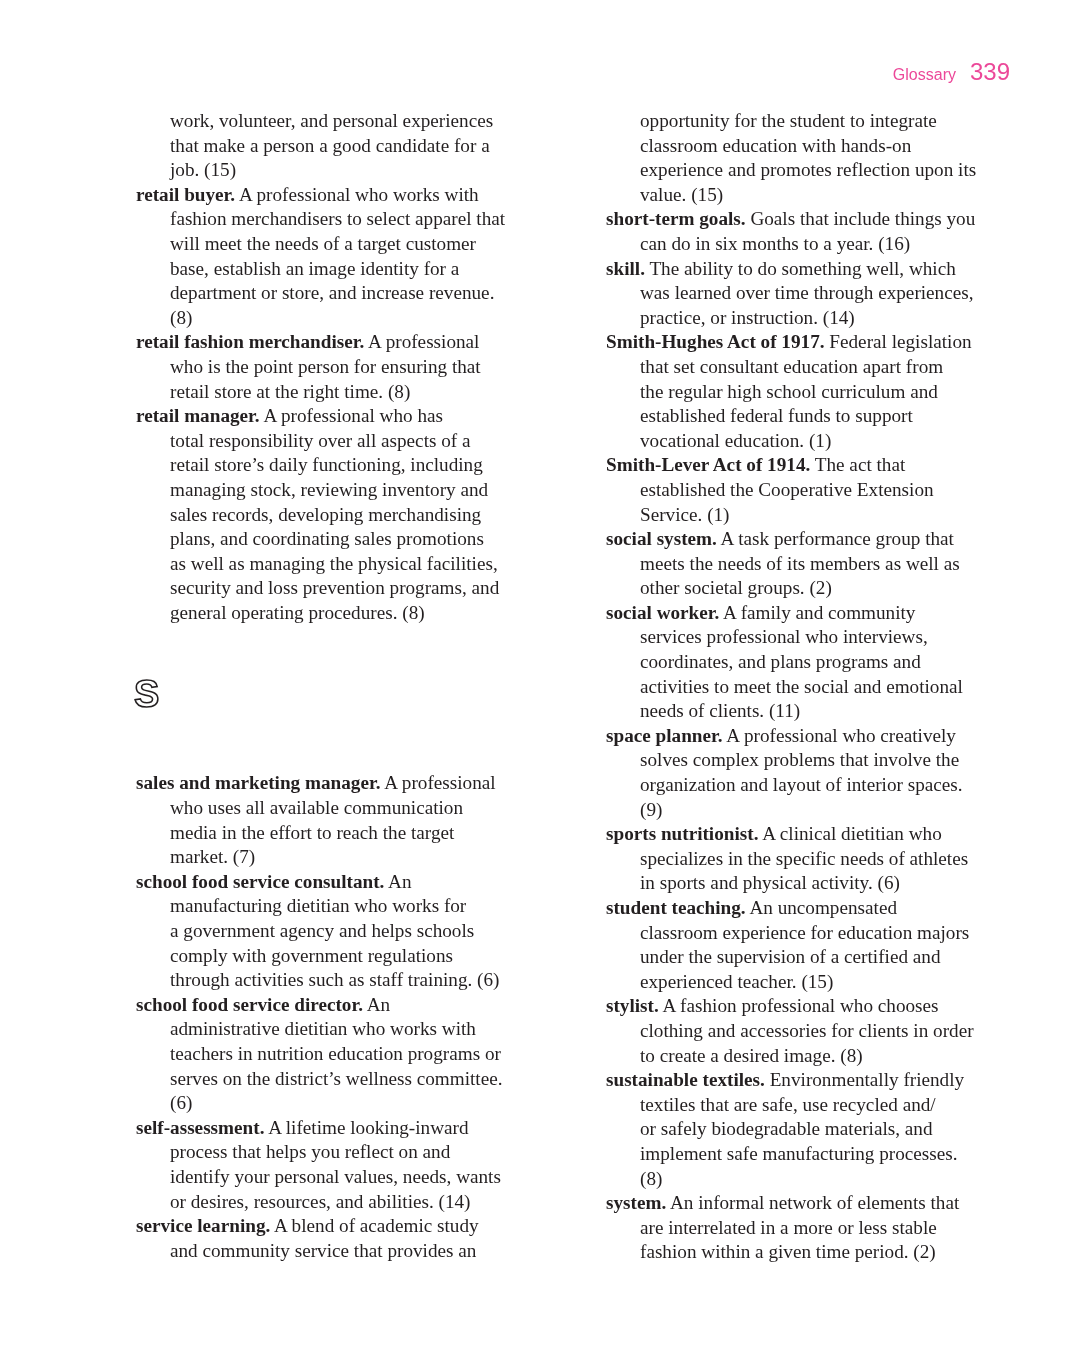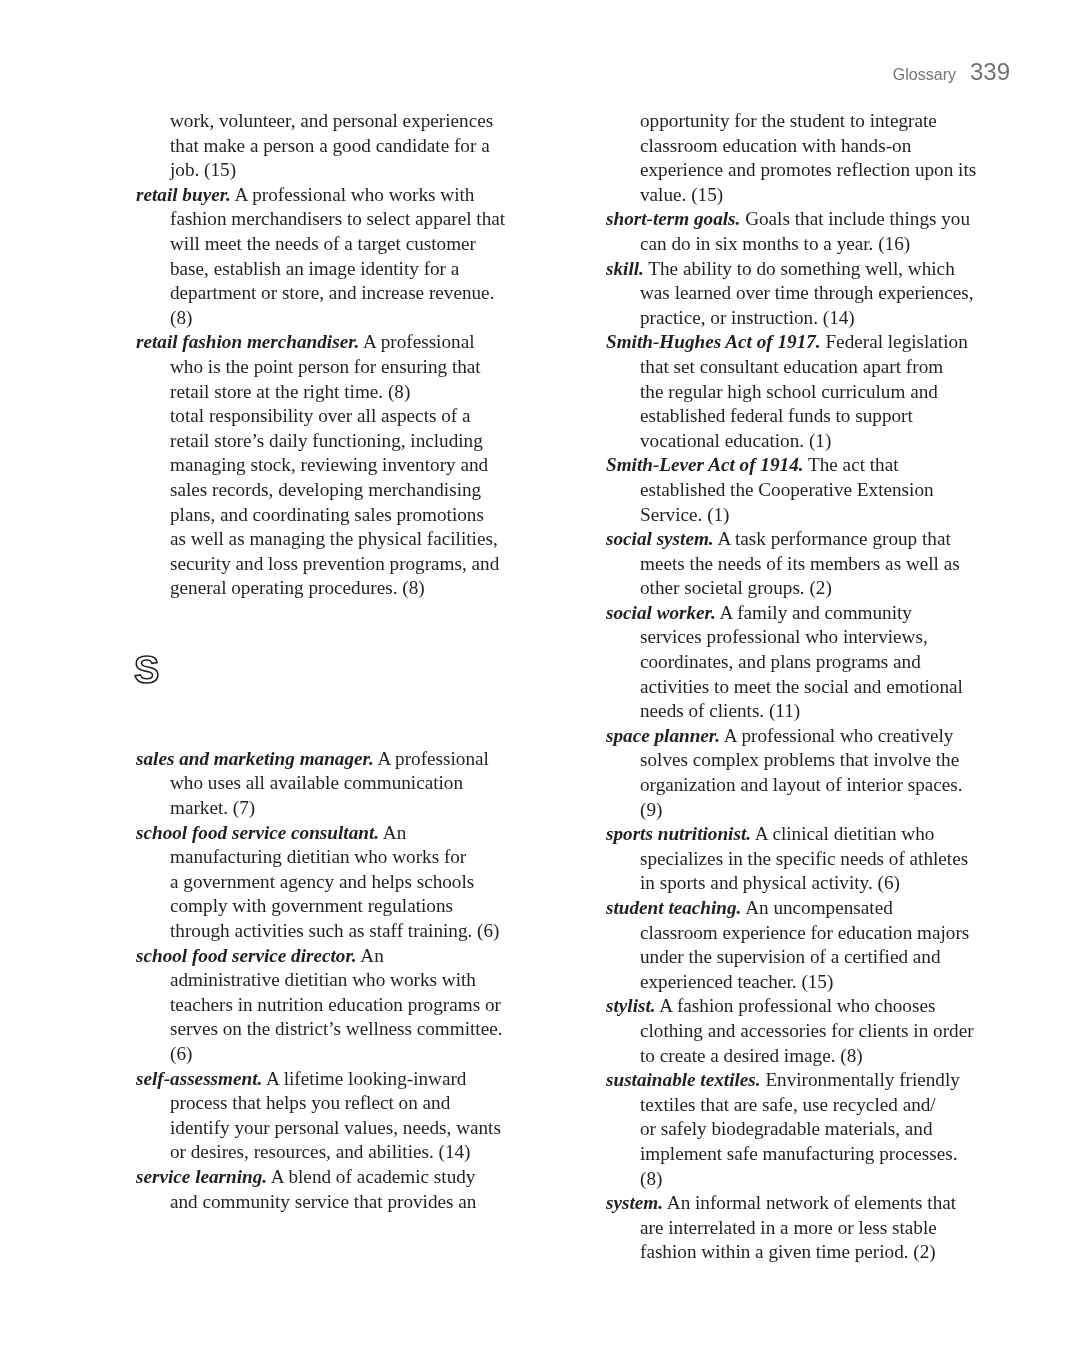--- a/index.html
+++ b/index.html
@@ -1,29 +1,29 @@
 <!DOCTYPE html>
 <html><head>
 <meta charset="utf-8">
 <style>
   html, body { margin: 0; padding: 0; background: #ffffff; }
   body { width: 1088px; height: 1361px; position: relative; overflow: hidden; color: #231f20; }
   .running-head {
     position: absolute; top: 58px; right: 78px;
-    font-family: "Liberation Sans", sans-serif; color: #737373;
+    font-family: "Liberation Sans", sans-serif; color: #ec4899;
     display: flex; align-items: baseline;
   }
   .running-head .section { font-size: 16px; margin-right: 14px; }
   .running-head .page-num { font-size: 24px; font-weight: normal; }
   .column { position: absolute; top: 109px; width: 440px; font-family: "Liberation Serif", serif; font-size: 19.2px; line-height: 24.6px; }
   .col-left { left: 136px; }
   .col-right { left: 590px; margin-left: 16px; }
   .line { white-space: nowrap; height: 24.6px; }
   .line.indent { padding-left: 34px; }
-  .term { font-weight: bold; font-style: italic; }
+  .term { font-weight: bold; }
   .letter-head {
     height: 146px; position: relative;
   }
   .letter-glyph {
     position: absolute; left: -2px; top: 50px;
     font-family: "Liberation Sans", sans-serif; font-size: 38px; font-weight: bold;
     color: #ffffff; -webkit-text-stroke: 1.6px #231f20; line-height: 38px;
   }
 </style>
 </head>
@@ -50,37 +50,39 @@
     <div class="line indent">(8)</div>
   </div>
 
   <div>
     <div class="line"><span class="term">retail fashion merchandiser.</span><span> A professional</span></div>
     <div class="line indent">who is the point person for ensuring that</div>
     <div class="line indent">retail store at the right time. (8)</div>
   </div>
 
   <div>
+    <div class="line"><span class="term">retail manager.</span><span> A professional who has</span></div>
     <div class="line indent">total responsibility over all aspects of a</div>
     <div class="line indent">retail store’s daily functioning, including</div>
     <div class="line indent">managing stock, reviewing inventory and</div>
     <div class="line indent">sales records, developing merchandising</div>
     <div class="line indent">plans, and coordinating sales promotions</div>
     <div class="line indent">as well as managing the physical facilities,</div>
     <div class="line indent">security and loss prevention programs, and</div>
     <div class="line indent">general operating procedures. (8)</div>
   </div>
 
   <div class="letter-head">
     <span class="letter-glyph">S</span>
   </div>
 
   <div>
     <div class="line"><span class="term">sales and marketing manager.</span><span> A professional</span></div>
     <div class="line indent">who uses all available communication</div>
+    <div class="line indent">media in the effort to reach the target</div>
     <div class="line indent">market. (7)</div>
   </div>
 
   <div>
     <div class="line"><span class="term">school food service consultant.</span><span> An</span></div>
     <div class="line indent">manufacturing dietitian who works for</div>
     <div class="line indent">a government agency and helps schools</div>
     <div class="line indent">comply with government regulations</div>
     <div class="line indent">through activities such as staff training. (6)</div>
   </div>

